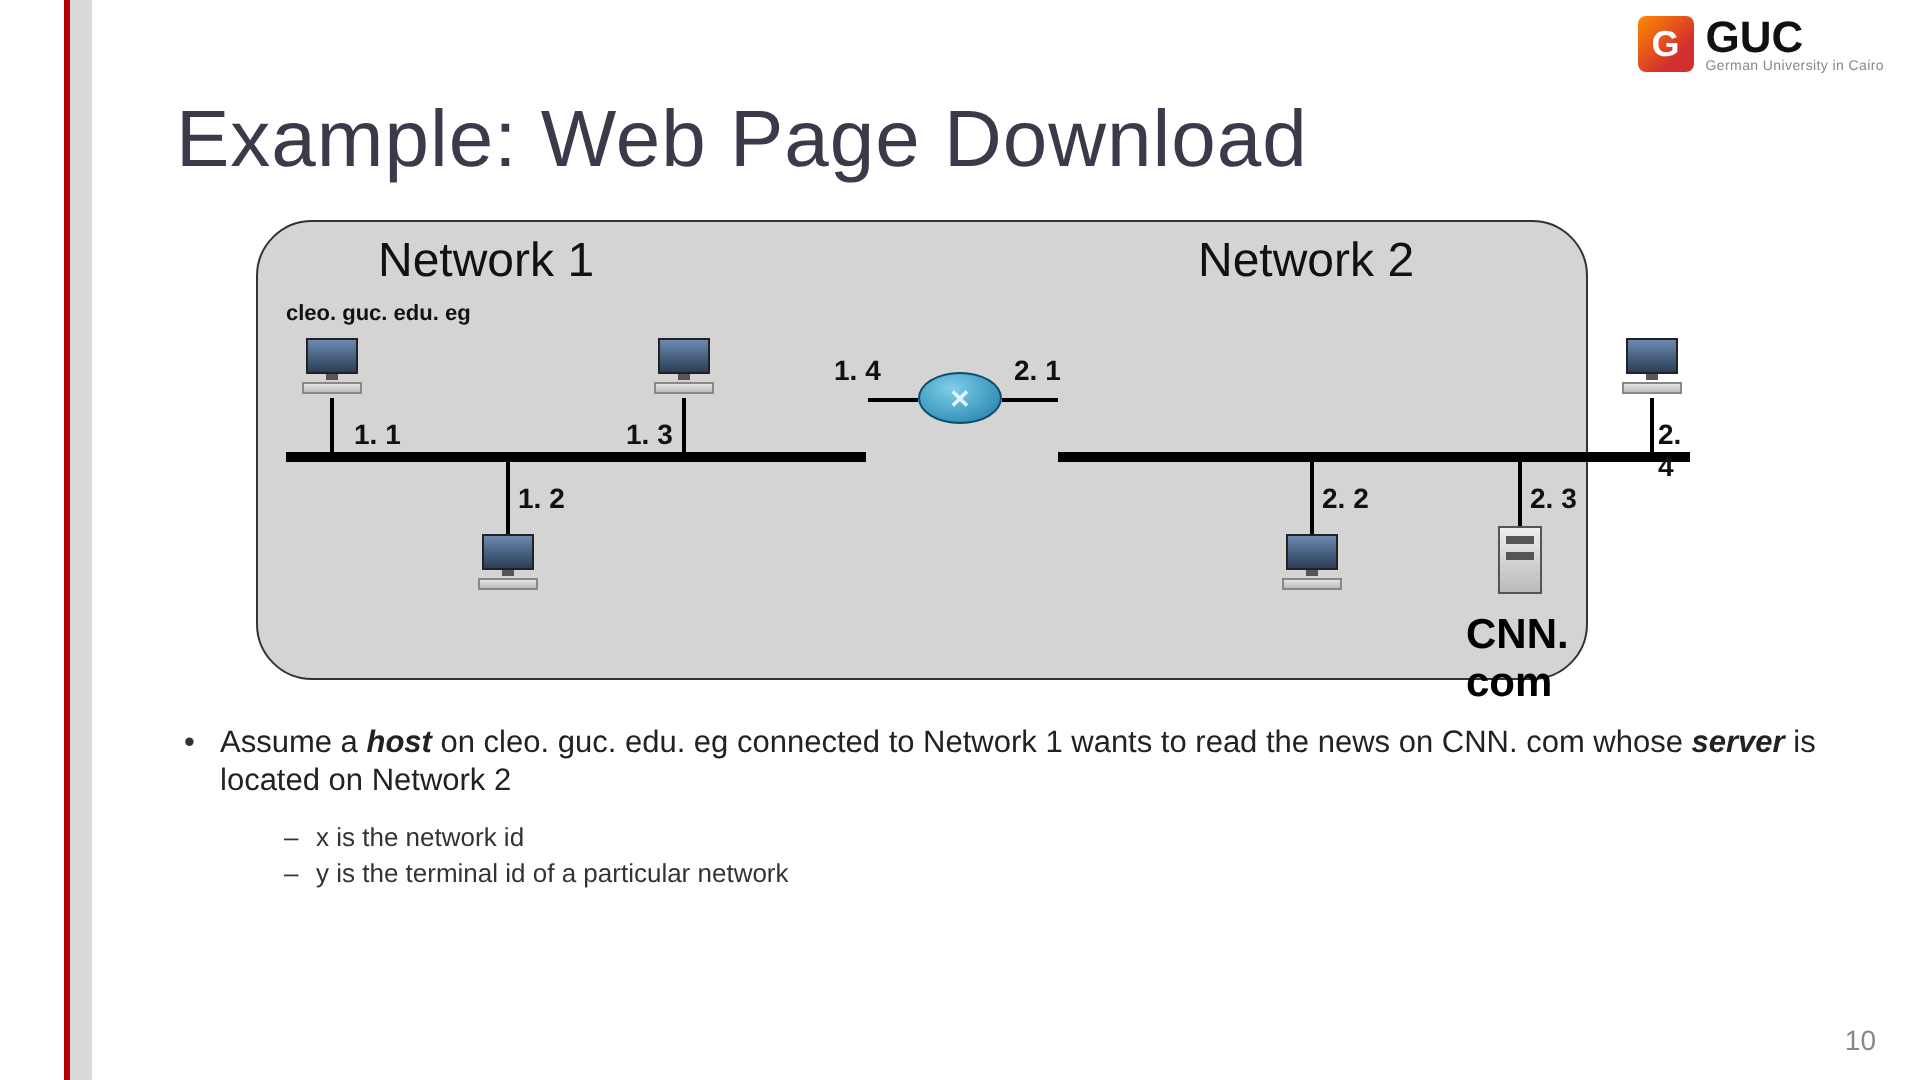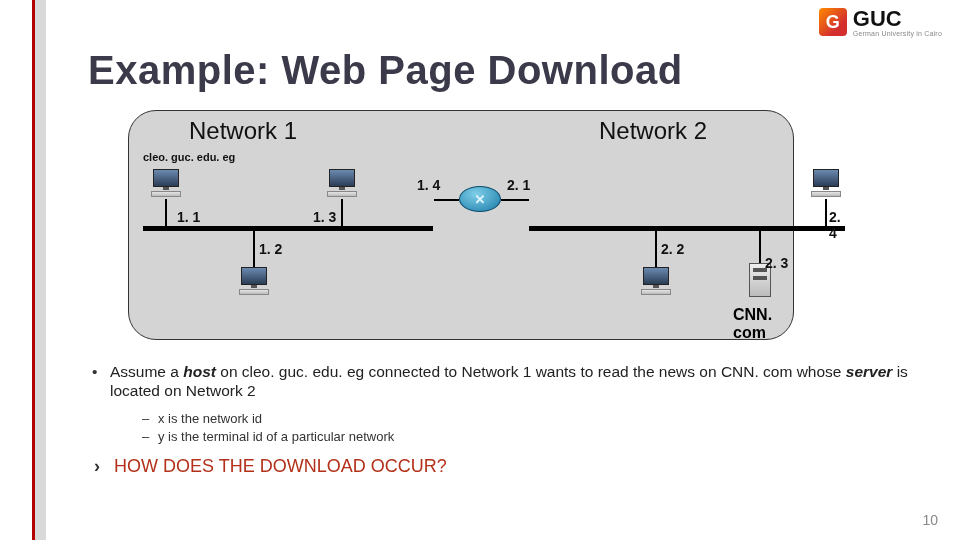--- a/index.html
+++ b/index.html
@@ -45,21 +45,21 @@
   }
   .logo-text { line-height: 1; }
   .logo-text .big { font-size: 22px; font-weight: 700; color: #111; font-family: Arial, sans-serif; }
   .logo-text .small { font-size: 7px; color: #888; letter-spacing: .2px; }
 
   .title {
     position: absolute;
     left: 88px;
     top: 48px;
     font-size: 40px;
-    font-weight: 700;
+    font-weight: 400;
     color: #3a3a4a;
     font-family: "Arial Narrow", "Segoe UI", sans-serif;
     letter-spacing: .5px;
   }
 
   .diagram-wrap {
     position: absolute;
     left: 128px;
     top: 110px;
     width: 666px;
@@ -128,21 +128,21 @@
     display:flex; align-items:center; justify-content:center;
     color:#e0f4ff; font-size:13px; font-weight:bold;
   }
   .drop {
     position: absolute;
     width: 2px;
     background: #000;
   }
   .cnn {
     position: absolute;
-    font-size: 16px;
+    font-size: 21px;
     font-family: "Arial Narrow", sans-serif;
     font-weight: 600;
   }
 
   .bullets {
     position: absolute;
     left: 88px;
     top: 362px;
     width: 820px;
     font-size: 15.5px;
@@ -252,27 +252,26 @@
   <div class="pc" style="left:510px; top:156px;">
       <div class="monitor"></div>
       <div class="stand"></div>
       <div class="base"></div>
     </div>
   <div class="drop" style="left:526px; top:120px; height:36px;"></div>
   <div class="ip" style="left:532px; top:130px;">2. 2</div>
 
   <div class="server" style="left:620px; top:152px;"></div>
   <div class="drop" style="left:630px; top:120px; height:32px;"></div>
-  <div class="ip" style="left:636px; top:144px;">2. 3</div>
+  <div class="ip" style="left:636px; top:130px;">2. 3</div>
 
   <div class="cnn" style="left:604px; top:195px;">CNN. com</div>
 </div>
 
 <div class="bullets">
   <div class="b1">
     <span>Assume a </span><span class="em">host</span><span> on cleo. guc. edu. eg connected to Network 1 wants to read the news on CNN. com whose </span><span class="em">server</span><span> is located on Network 2</span>
   </div>
   <div class="sub">x is the network id</div>
   <div class="sub">y is the terminal id of a particular network</div>
-  <div class="question">HOW DOES THE DOWNLOAD OCCUR?</div>
 </div>
 
 <div class="pagenum">10</div>
 
 </body></html>

